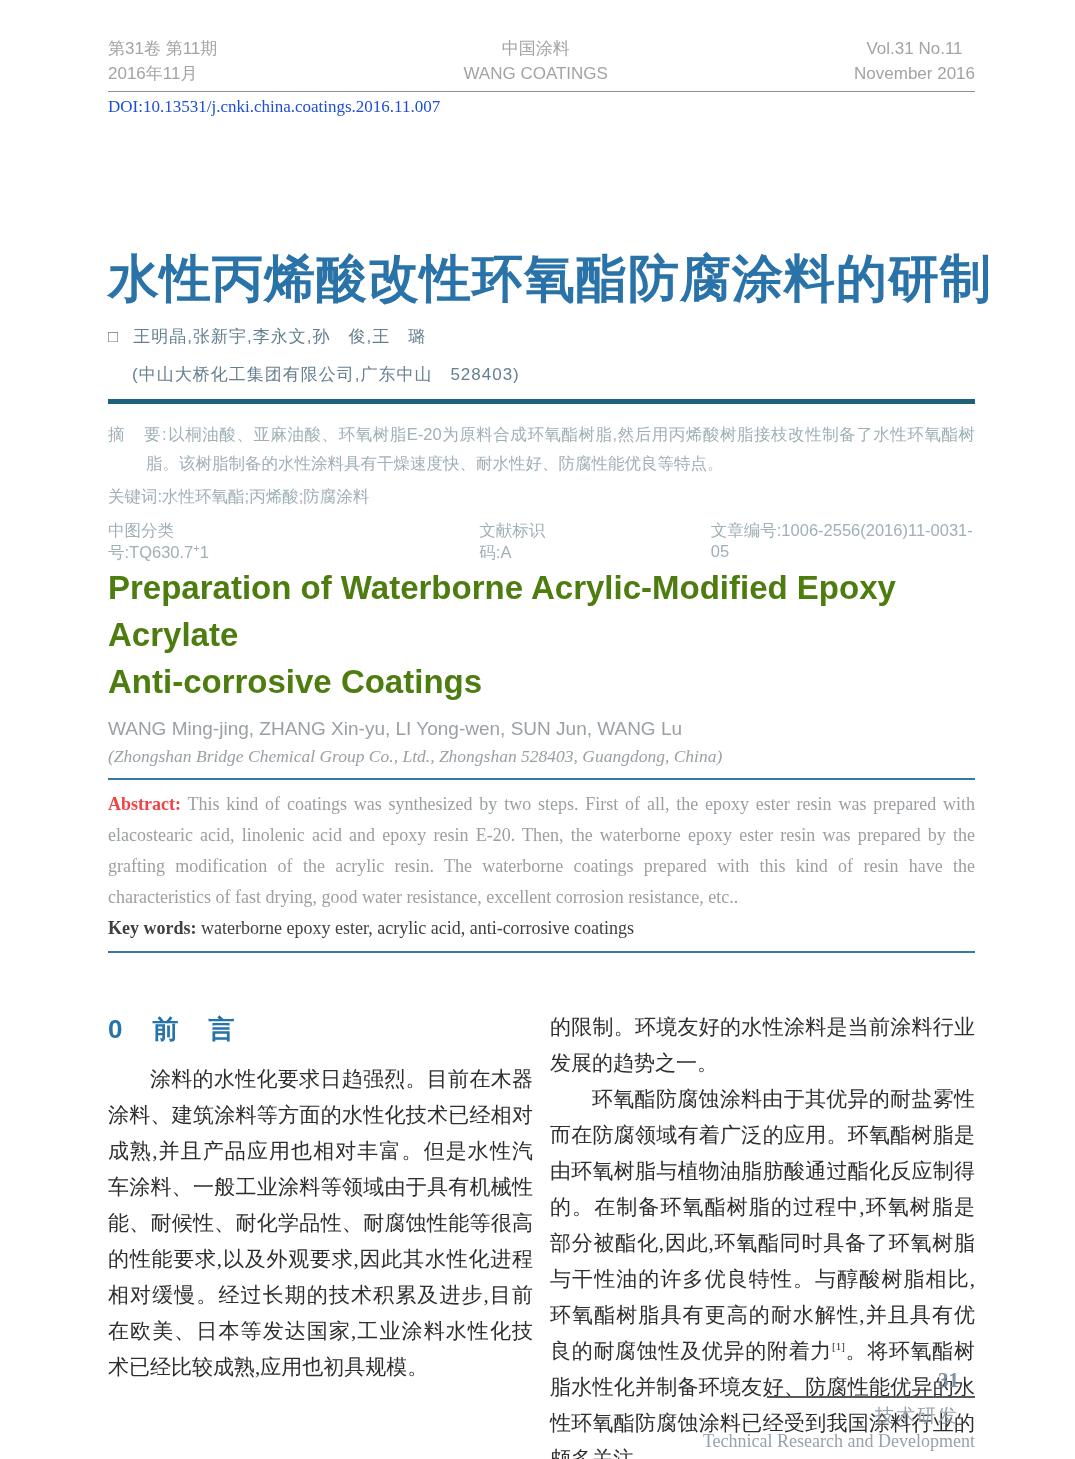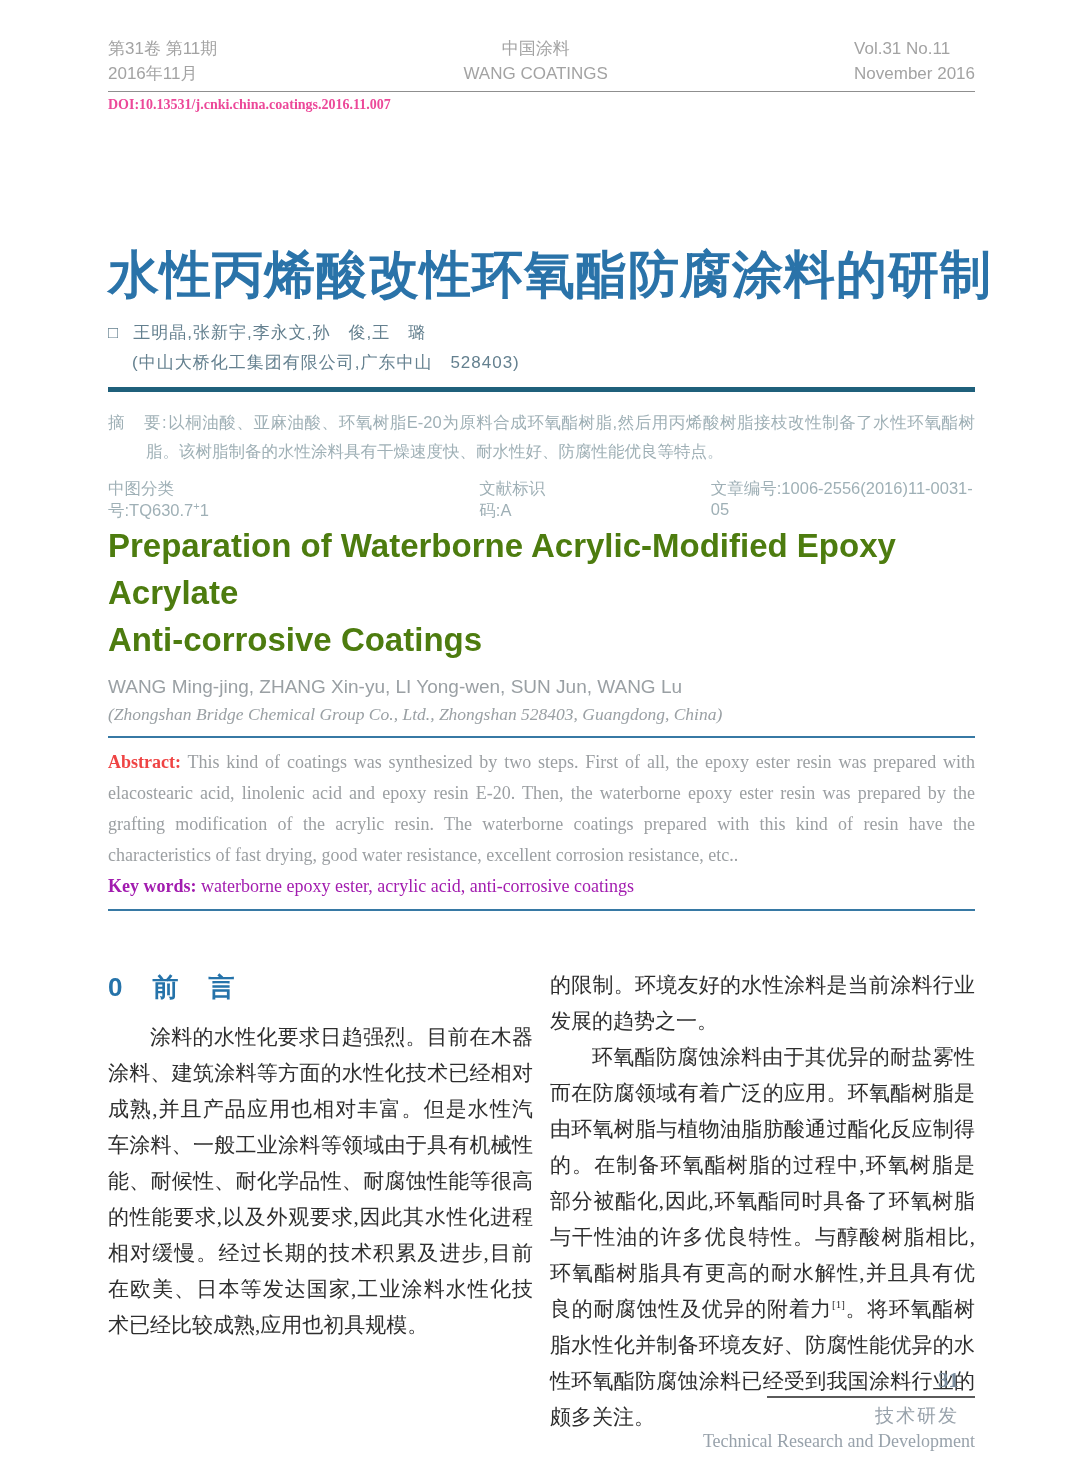--- a/index.html
+++ b/index.html
@@ -11,30 +11,30 @@
     margin:0 auto;
     font-family:"Liberation Sans",sans-serif;
   }
   .content{position:absolute;left:108px;top:0;width:867px;}
 
   
   .jheader{display:flex;justify-content:space-between;margin-top:36px;
     color:#a3a3a3;font-size:17px;line-height:25px;gap:14px;}
   .jheader .cell{white-space:nowrap;}
   .jheader .cell.center{text-align:center;}
-  .jheader .cell.right{text-align:left;}
+  .jheader .cell.right{text-align:center;}
   .header-rule{height:1px;background:#8f8f8f;margin-top:5px;}
-  .doi{font-family:"Liberation Serif",serif;font-size:14px;color:#ec4899;margin-top:5px;font-weight:bold;}
+  .doi{font-family:"Liberation Serif",serif;font-size:17px;color:#1d4ed8;margin-top:5px;}
 
   
   .title-cn{margin-top:133px;font-size:51px;font-weight:bold;color:#2a73a9;
     letter-spacing:1px;line-height:58px;white-space:nowrap;}
   .authors-cn{margin-top:17px;font-size:17px;color:#64808f;letter-spacing:1px;}
   .authors-cn .marker{display:inline-block;margin-right:14px;color:#64808f;}
-  .affil-cn{margin-top:7px;padding-left:24px;font-size:17px;color:#64808f;letter-spacing:1px;}
+  .affil-cn{margin-top:15px;padding-left:24px;font-size:17px;color:#64808f;letter-spacing:1px;}
   .thick-rule{margin-top:13px;height:5px;background:#1f607b;}
 
   
   .abs-cn{margin-top:16px;color:#9fb0b6;font-size:16.5px;line-height:29px;}
   .abs-cn .abs-body{padding-left:38px;text-indent:-38px;text-align:justify;}
   .abs-cn .lbl{letter-spacing:1px;}
   .kw-row{margin-top:8px;color:#9fb0b6;font-size:16.5px;}
   .meta-row{margin-top:12px;color:#9fb0b6;font-size:16.5px;display:flex;gap:16px;}
   .meta-row .m2{margin-left:198px;}
   .meta-row .m3{margin-left:123px;}
@@ -44,21 +44,21 @@
   .title-en{font-size:33px;font-weight:bold;color:#4d7c0f;line-height:47px;}
   .authors-en{margin-top:13px;font-size:19px;color:#9aa0a4;}
   .affil-en{margin-top:6px;font-family:"Liberation Serif",serif;font-style:italic;
     font-size:17.5px;color:#9aa0a4;}
   .rule-blue{margin-top:11px;height:2px;background:#3779a4;}
 
   
   .abs-en{margin-top:9px;font-family:"Liberation Serif",serif;font-size:18px;
     color:#9b9fa2;line-height:31px;text-align:justify;}
   .abs-en b{color:#ef4444;}
-  .kw-en{font-family:"Liberation Serif",serif;font-size:18px;color:#a21caf;line-height:31px;}
+  .kw-en{font-family:"Liberation Serif",serif;font-size:18px;color:#404040;line-height:31px;}
   .rule-blue2{margin-top:7px;height:2px;background:#3779a4;}
 
   
   .columns{margin-top:56px;display:flex;gap:17px;}
   .col{width:425px;font-family:"Liberation Serif",serif;font-size:21px;
     line-height:36px;color:#2e2e2e;text-align:justify;}
   .sec-head{font-family:"Liberation Sans",sans-serif;font-size:26px;font-weight:bold;
     color:#2573aa;letter-spacing:2px;margin:2px 0 14px 0;}
   .col p{margin:0;text-indent:2em;}
 
@@ -98,20 +98,23 @@
       <span class="marker">□</span><span>王明晶,张新宇,李永文,孙　俊,王　璐</span>
     </div>
     <div class="affil-cn">(中山大桥化工集团有限公司,广东中山　528403)</div>
     <div class="thick-rule"></div>
 
     <div class="abs-cn">
       <div class="abs-body">
         <span class="lbl">摘　要:</span><span>以桐油酸、亚麻油酸、环氧树脂E-20为原料合成环氧酯树脂,然后用丙烯酸树脂接枝改性制备了水性环氧酯树脂。该树脂制备的水性涂料具有干燥速度快、耐水性好、防腐性能优良等特点。</span>
       </div>
     </div>
+    <div class="kw-row">
+      <span>关键词:</span><span>水性环氧酯;丙烯酸;防腐涂料</span>
+    </div>
     <div class="meta-row">
       <span class="m1"><span>中图分类号:</span><span>TQ630.7</span><sup>+</sup><span>1</span></span>
       <span class="m2"><span>文献标识码:</span><span>A</span></span>
       <span class="m3"><span>文章编号:</span><span>1006-2556(2016)11-0031-05</span></span>
     </div>
 
     <div class="title-en">
       <div>Preparation of Waterborne Acrylic-Modified Epoxy Acrylate</div>
       <div>Anti-corrosive Coatings</div>
     </div>

